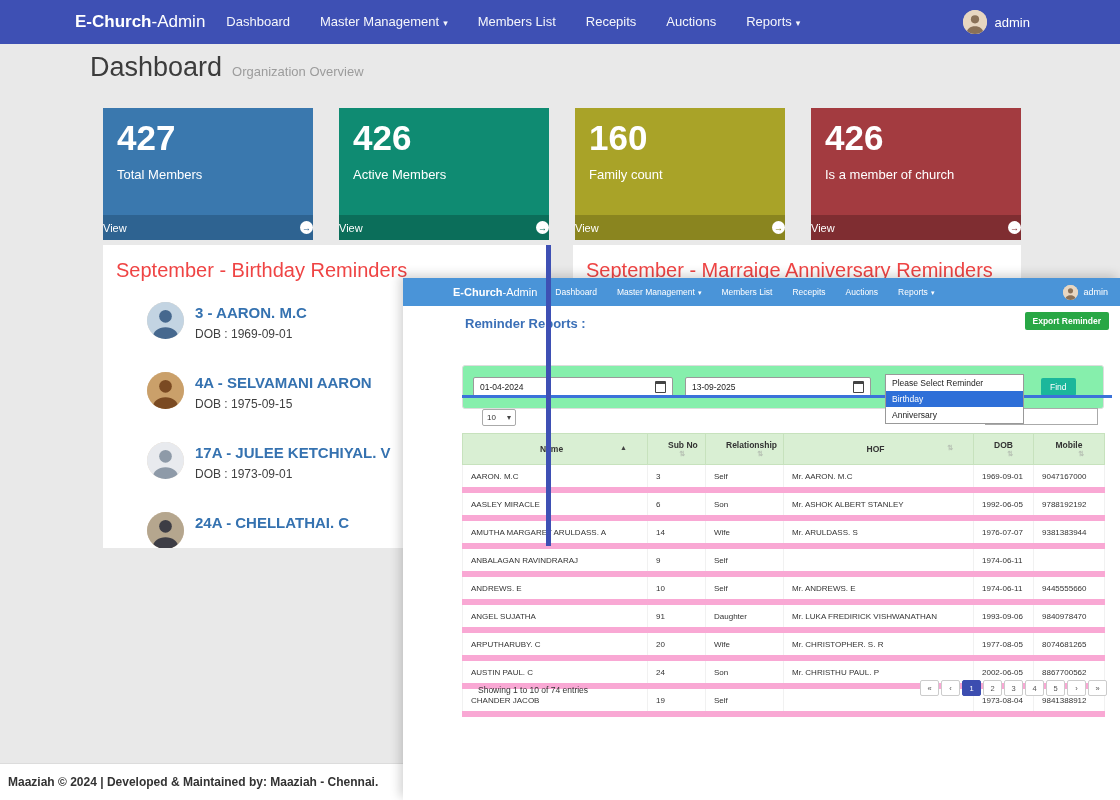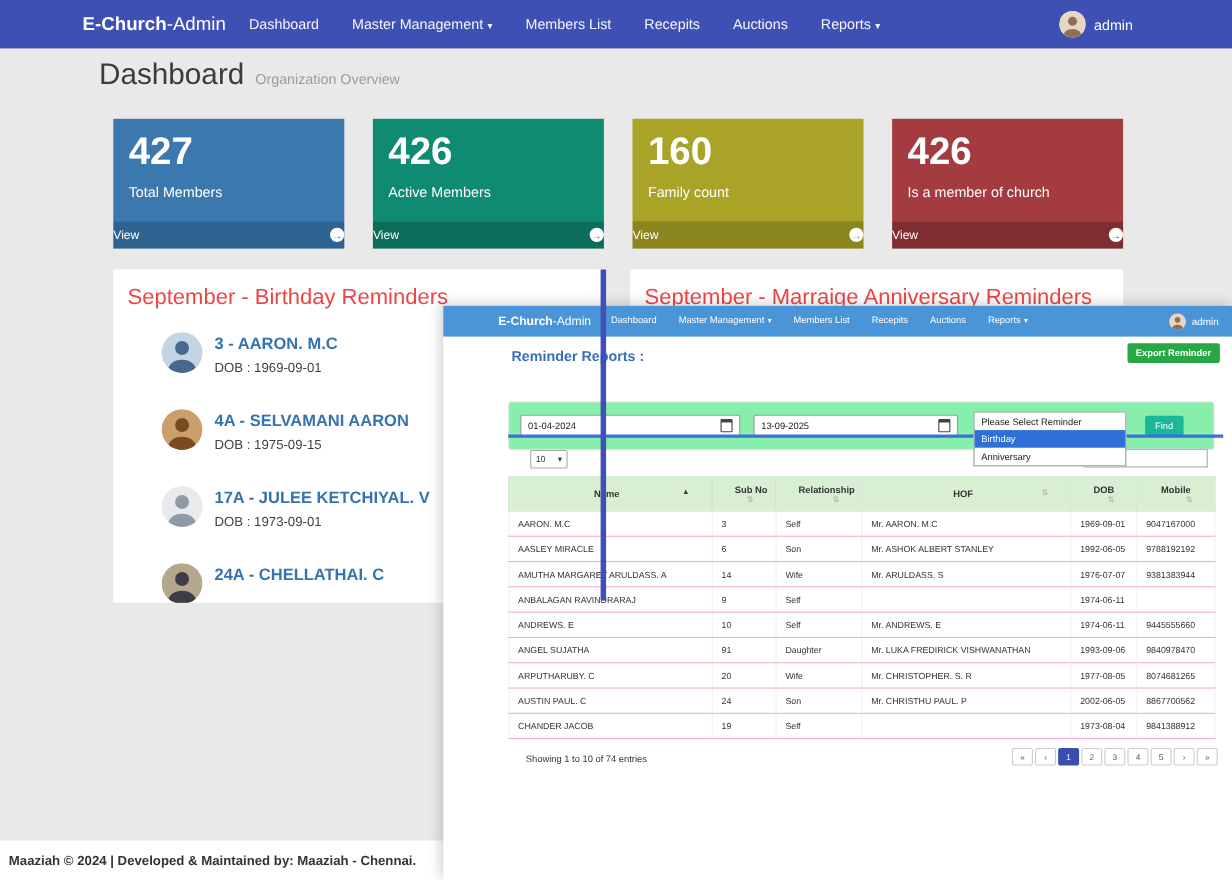--- a/index.html
+++ b/index.html
@@ -20,21 +20,21 @@
   .avatar svg{display:block;width:100%;height:100%;}
 
   
   .page-head{position:absolute;top:52px;left:90px;display:flex;align-items:baseline;gap:10px;z-index:1;}
   .page-title{font-size:27px;color:#3c3c3c;}
   .page-sub{font-size:13px;color:#9c9c9c;}
 
   
   .cards{position:absolute;top:108px;left:103px;width:918px;display:flex;gap:26px;z-index:1;}
   .card{flex:1;color:#fff;}
-  .card-body{height:93px;padding:10px 14px;box-sizing:border-box;}
+  .card-body{height:107px;padding:10px 14px;box-sizing:border-box;}
   .card-value{font-size:35px;font-weight:bold;line-height:1.15;}
   .card-label{font-size:13px;margin-top:9px;}
   .card-foot{height:25px;display:flex;align-items:center;justify-content:space-between;gap:6px;font-size:11px;}
   .view-icon{width:13px;height:13px;border-radius:50%;background:#fff;display:inline-flex;align-items:center;justify-content:center;font-size:9px;font-weight:bold;}
   .card--blue .card-body{background:#3a78ae}.card--blue .card-foot{background:#2e6391}.card--blue .view-icon{color:#2e6391}
   .card--green .card-body{background:#0f8b72}.card--green .card-foot{background:#0b6e5a}.card--green .view-icon{color:#0b6e5a}
   .card--yellow .card-body{background:#a9a328}.card--yellow .card-foot{background:#8a851f}.card--yellow .view-icon{color:#8a851f}
   .card--red .card-body{background:#a33b40}.card--red .card-foot{background:#7f2d31}.card--red .view-icon{color:#7f2d31}
 
   
@@ -80,21 +80,21 @@
   .dropdown-list>div{padding:3px 6px;white-space:nowrap;}
   .dropdown-list>div.selected{background:#2e6fd8;color:#fff;}
 
   .blue-divider{position:absolute;left:59px;top:117px;width:650px;height:3px;background:#3b72d9;}
 
   .length-select{position:absolute;left:79px;top:131px;width:34px;height:17px;border:1px solid #aaa;border-radius:2px;background:#fff;display:flex;align-items:center;justify-content:space-between;padding:0 4px;font-size:8px;color:#333;box-sizing:border-box;}
   .search-input{position:absolute;left:582px;top:130px;width:113px;height:17px;border:1px solid #aaa;background:#fff;box-sizing:border-box;font-size:8.5px;padding:0 4px;font-family:inherit;}
 
   .ov-table{position:absolute;left:59px;top:155px;width:642px;border-collapse:collapse;table-layout:fixed;}
   .ov-table th{background:#d9efd3;border:1px solid #c7e2bd;font-size:8.5px;font-weight:bold;color:#333;text-align:center;padding:6px 20px;overflow:hidden;white-space:nowrap;}
-  .ov-table td{font-size:8px;color:#333;padding:6.5px 8px;border-bottom:1px solid #f9a8d4;border-left:1px solid #f1f1f1;border-right:1px solid #f1f1f1;white-space:nowrap;overflow:hidden;}
+  .ov-table td{font-size:8px;color:#333;padding:6.5px 8px;border-bottom:6px solid #f9a8d4;border-left:1px solid #f1f1f1;border-right:1px solid #f1f1f1;white-space:nowrap;overflow:hidden;}
   .sort-asc{float:right;font-size:7px;color:#444;}
   .sort-both{float:right;font-size:7px;color:#999;opacity:.55;}
 
   .table-info{position:absolute;left:75px;top:407px;font-size:8.5px;color:#333;}
   .pagination{position:absolute;right:13px;top:402px;display:flex;gap:2px;}
   .pagination>div{min-width:13px;height:14px;border:1px solid #ccc;border-radius:2px;background:#fff;color:#555;font-size:7.5px;display:flex;align-items:center;justify-content:center;padding:0 2px;}
   .pagination>div.active{background:#3c4db0;border-color:#3c4db0;color:#fff;}
 </style>
 </head>
 <body>

